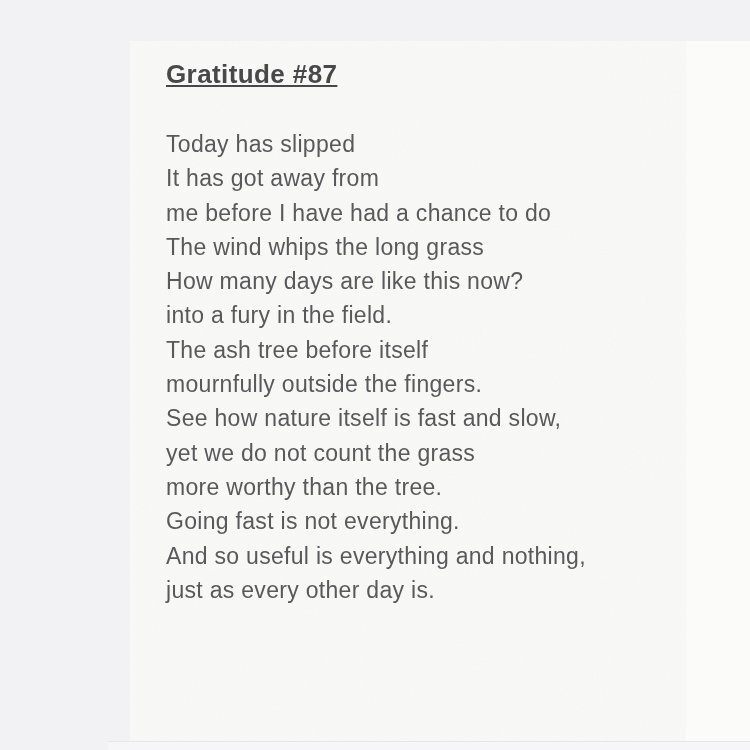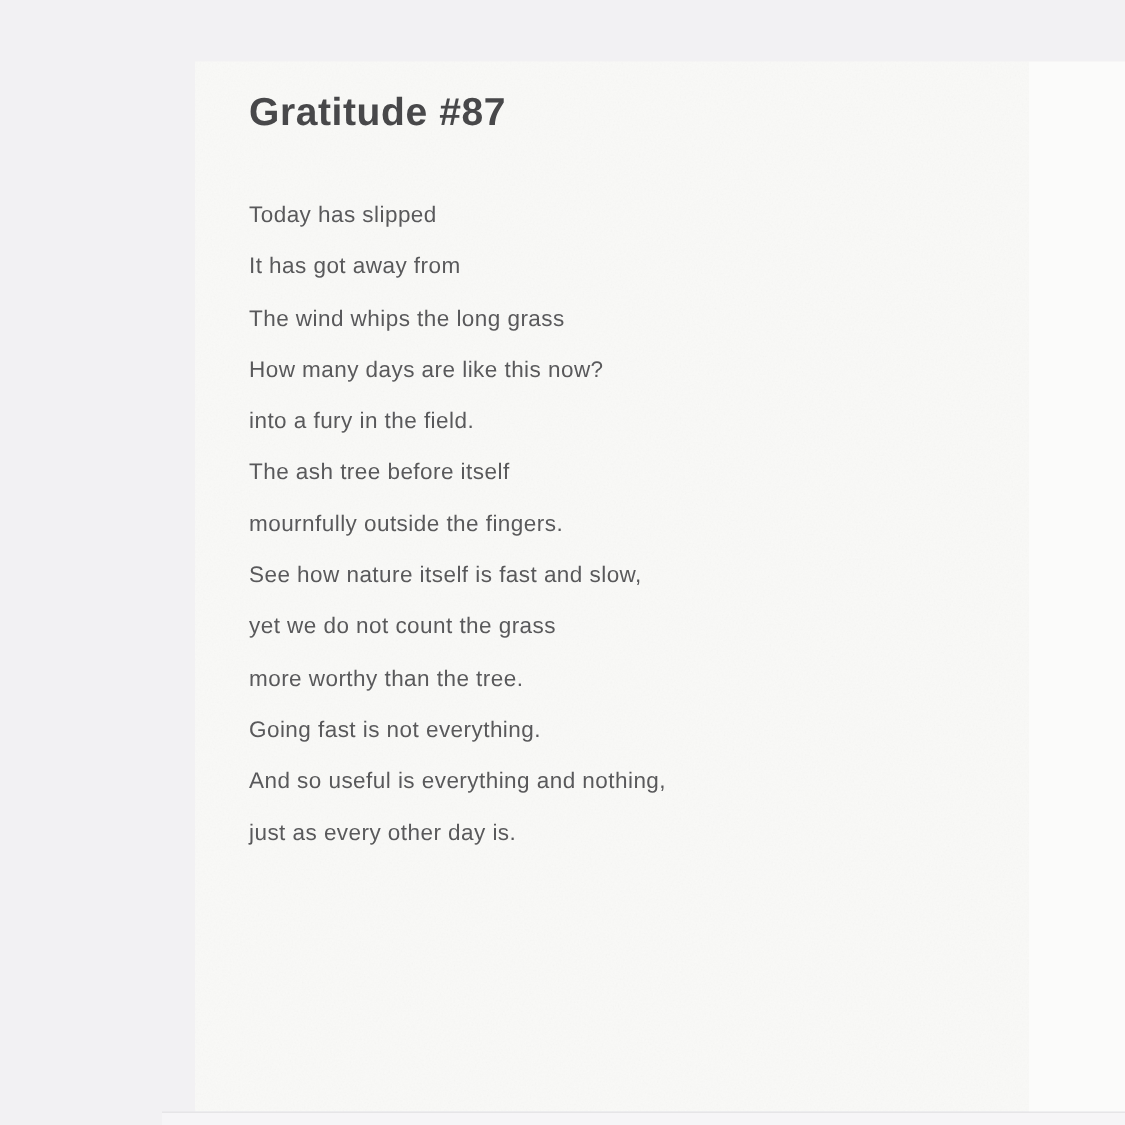--- a/index.html
+++ b/index.html
@@ -55,30 +55,31 @@
   .poem-title {
     position: absolute;
     left: 166px;
     top: 57px;
     margin: 0;
     font-size: 26px;
     font-weight: 700;
     letter-spacing: 0.4px;
     line-height: 34px;
     color: #48484a;
+    text-decoration: underline;
   }
   .poem {
     position: absolute;
     left: 166px;
     top: 127px;
     width: 520px;
   }
   .poem p {
     margin: 0;
-    font-size: 15px;
+    font-size: 23px;
     font-weight: 400;
     letter-spacing: 0.3px;
     line-height: 34.3px;
     white-space: nowrap;
     color: #59595b;
   }
 </style>
 </head>
 <body>
 
@@ -96,20 +97,21 @@
     </svg>
   </div>
 
   <div class="bottom-edge"></div>
 
   <h1 class="poem-title">Gratitude #87</h1>
 
   <div class="poem">
     <p>Today has slipped</p>
     <p>It has got away from</p>
+    <p>me before I have had a chance to do</p>
     <p>The wind whips the long grass</p>
     <p>How many days are like this now?</p>
     <p>into a fury in the field.</p>
     <p>The ash tree before itself</p>
     <p>mournfully outside the fingers.</p>
     <p>See how nature itself is fast and slow,</p>
     <p>yet we do not count the grass</p>
     <p>more worthy than the tree.</p>
     <p>Going fast is not everything.</p>
     <p>And so useful is everything and nothing,</p>

